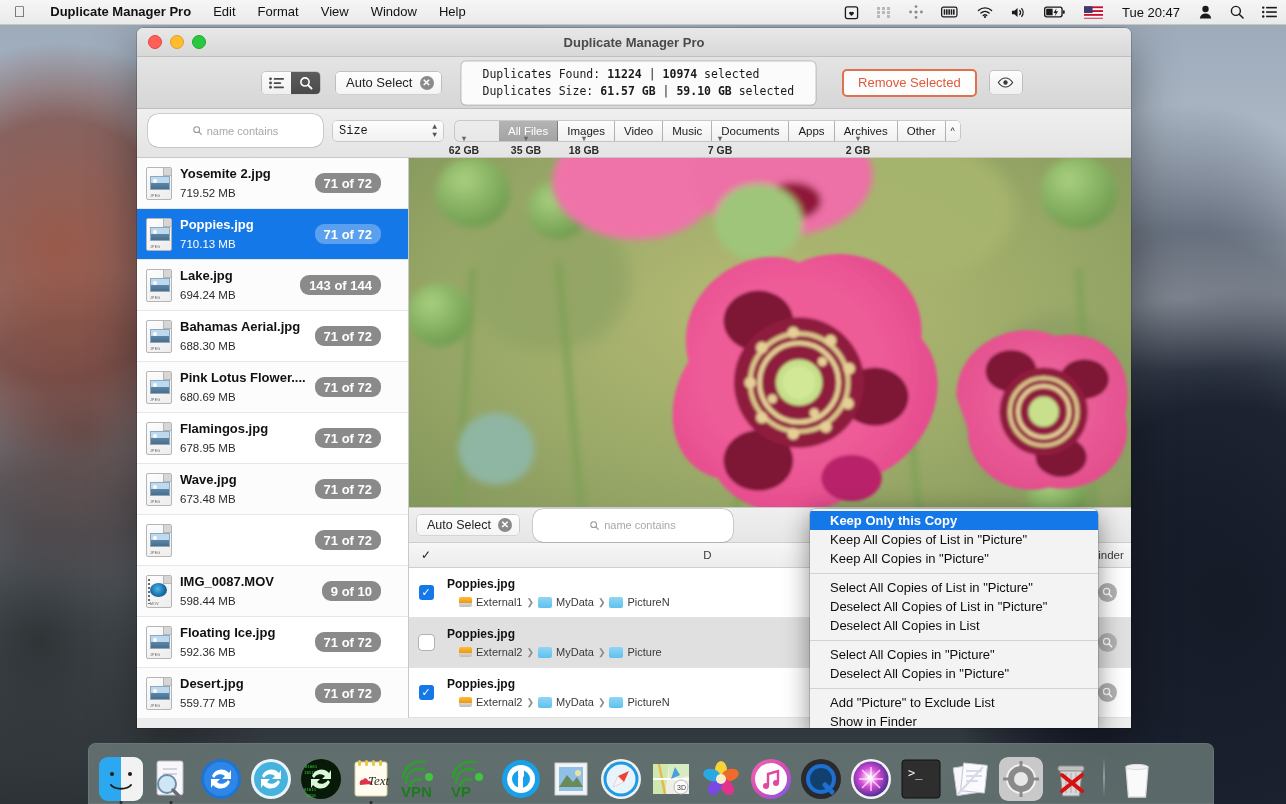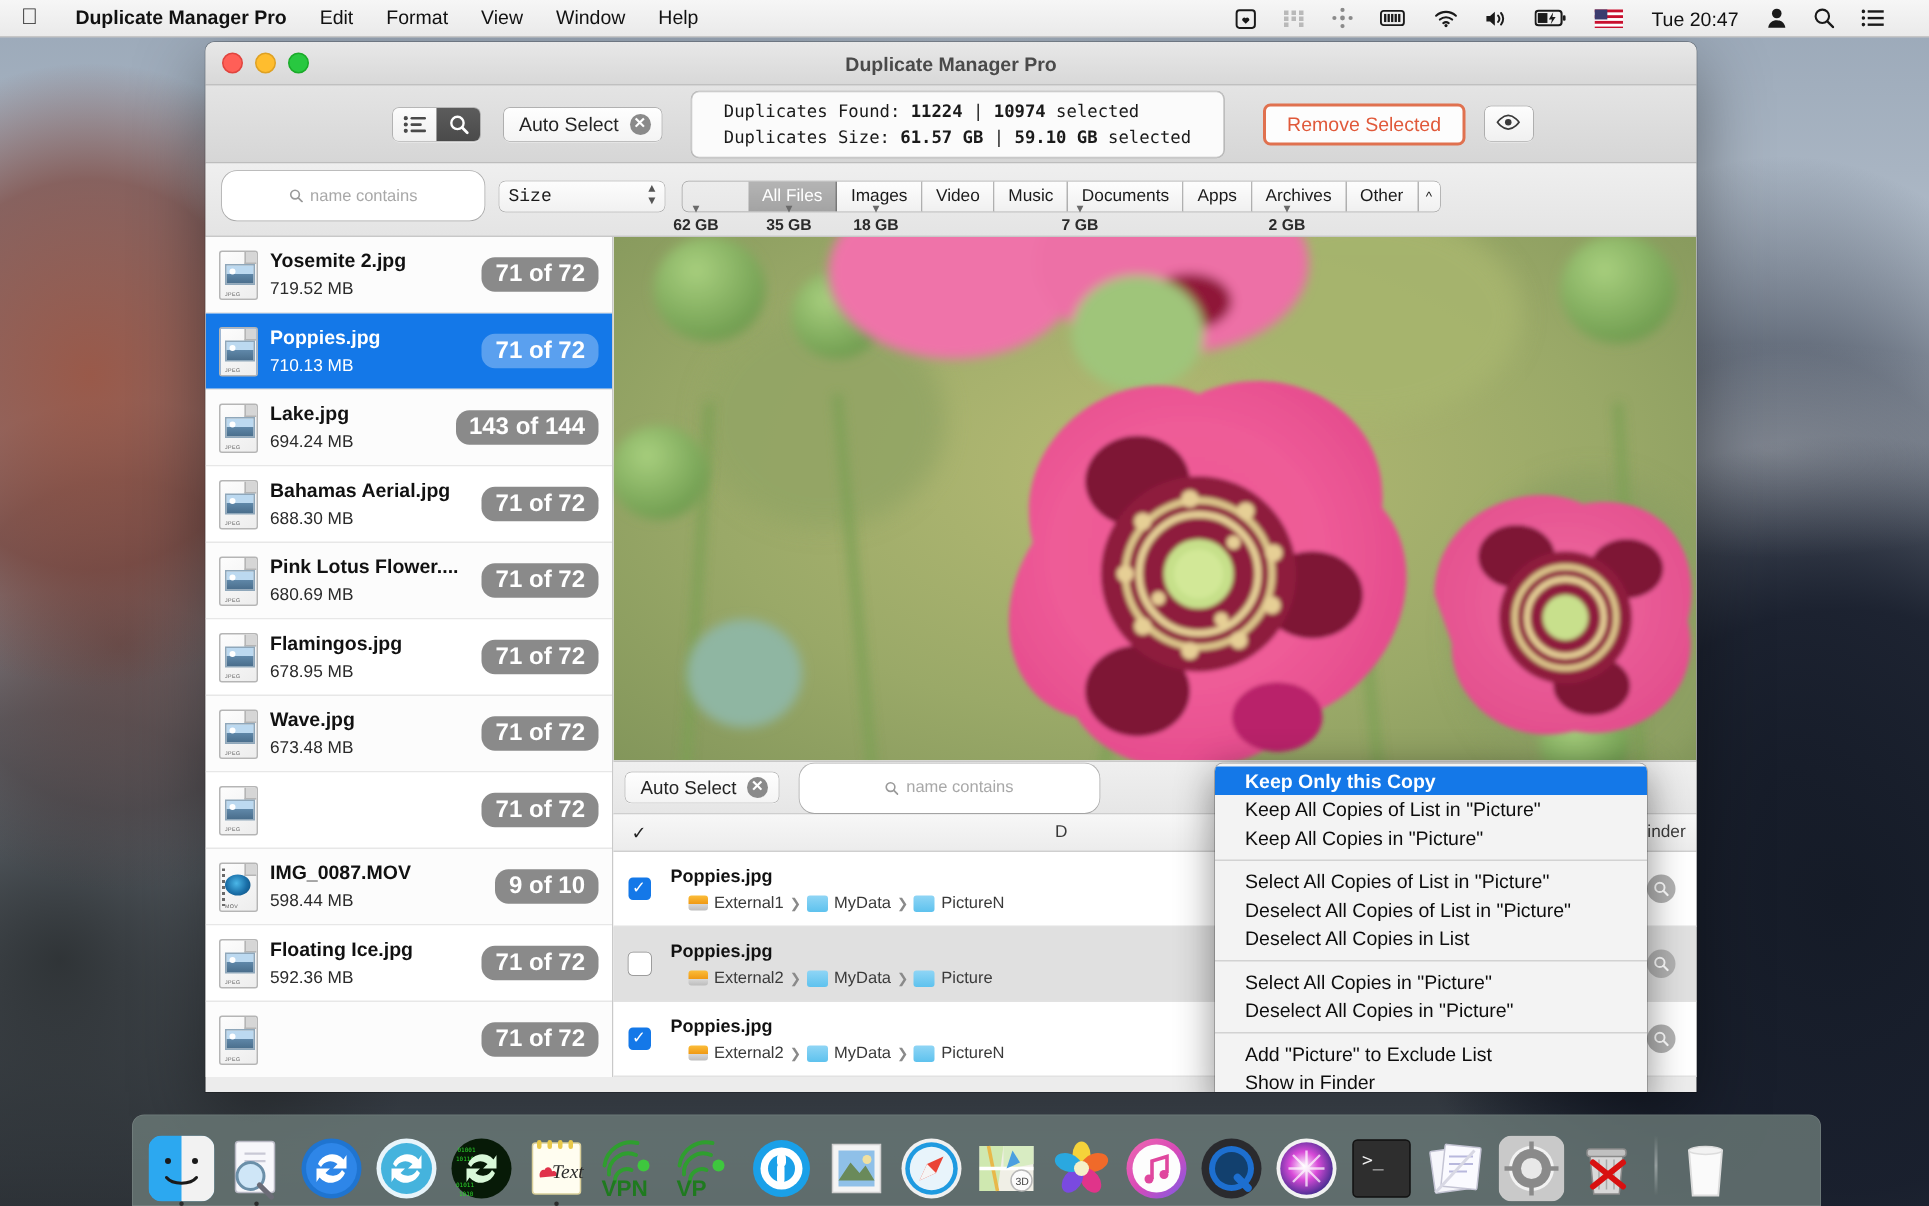--- a/index.html
+++ b/index.html
@@ -37,21 +37,21 @@
     position:absolute;top:0;left:0;right:0;height:24px;
     background:linear-gradient(180deg,#f6f6f6 0%,#eaeaea 100%);
     border-bottom:1px solid #c6c6c6;
     display:flex;align-items:center;z-index:60;
     font-size:13px;color:#111;
   }
   .mb-left{display:flex;align-items:center;padding-left:14px;gap:0;}
   .mb-apple{font-size:15px;line-height:1;padding:0 14px 2px 0;color:#1a1a1a;}
   .mb-item{padding:0 11px;height:24px;line-height:24px;white-space:nowrap;}
   .mb-item.app{font-weight:bold;}
-  .mb-right{margin-left:auto;display:flex;align-items:center;gap:0;padding-right:21px;}
+  .mb-right{margin-left:auto;display:flex;align-items:center;gap:0;padding-right:0;}
   .mb-ico{padding:0 9px;display:flex;align-items:center;height:24px;color:#1a1a1a;}
   .mb-time{padding:0 10px;font-size:13px;color:#111;white-space:nowrap;}
 
   
   #win{
     position:absolute;left:137px;top:28px;width:994px;height:700px;
     background:#ececec;border-radius:6px 6px 0 0;
     box-shadow:0 16px 48px rgba(0,0,0,.42),0 0 0 .5px rgba(0,0,0,.30);
     overflow:hidden;z-index:30;
   }
@@ -160,22 +160,22 @@
       background:radial-gradient(circle at 45% 42%,#4bb7e8 0%,#1a6fa8 55%,#0c4670 100%);
       border-radius:50%;}
   .strip{position:absolute;left:1px;top:3px;width:2px;height:25px;
       background:repeating-linear-gradient(180deg,#6a6a6a 0 2px,transparent 2px 4px);}
   .ftype{position:absolute;bottom:1px;left:3px;font-size:3.5px;color:#5a5a5a;letter-spacing:.3px;}
   .fmeta{flex:1;min-width:0;}
   .fname{font-size:13px;font-weight:bold;color:#111;white-space:nowrap;overflow:hidden;
          text-overflow:ellipsis;line-height:16px;}
   .fsize{font-size:11.5px;color:#2a2a2a;line-height:16px;margin-top:3px;}
   .frow.sel .fname,.frow.sel .fsize{color:#fff;}
-  .badge{position:absolute;right:9px;top:50%;transform:translateY(-50%);
-      background:#8a8a8a;color:#fff;font-size:16px;font-weight:bold;
+  .badge{position:absolute;right:27px;top:50%;transform:translateY(-50%);
+      background:#8a8a8a;color:#fff;font-size:13px;font-weight:bold;
       padding:2.5px 9px;border-radius:9px;white-space:nowrap;}
   .frow.sel .badge{background:rgba(255,255,255,.30);}
 
   
   #right{flex:1;display:flex;flex-direction:column;min-width:0;}
   #preview{height:349px;background:#ececec;position:relative;overflow:hidden;
            display:flex;align-items:center;justify-content:center;}
   #photo{position:absolute;left:0;top:0;width:100%;height:100%;}
 
   
@@ -577,20 +577,24 @@
             <div class="fsize">592.36 MB</div>
           </div>
           <div class="badge">71 of 72</div>
         </div>
         <div class="frow">
           <div class="ficon">
             <div class="pg">
               <div class="thumb"></div>
               <div class="ftype">JPEG</div>
             </div>
+          </div>
+          <div class="fmeta">
+            <div class="fname">Desert.jpg</div>
+            <div class="fsize">559.77 MB</div>
           </div>
           <div class="badge">71 of 72</div>
         </div>
       </div>
 
     <div id="right">
       <div id="preview">
         <svg id="photo" viewBox="0 0 620 350" preserveAspectRatio="xMidYMid slice">
           <defs>
             <radialGradient id="bgG" cx="50%" cy="45%" r="75%">

